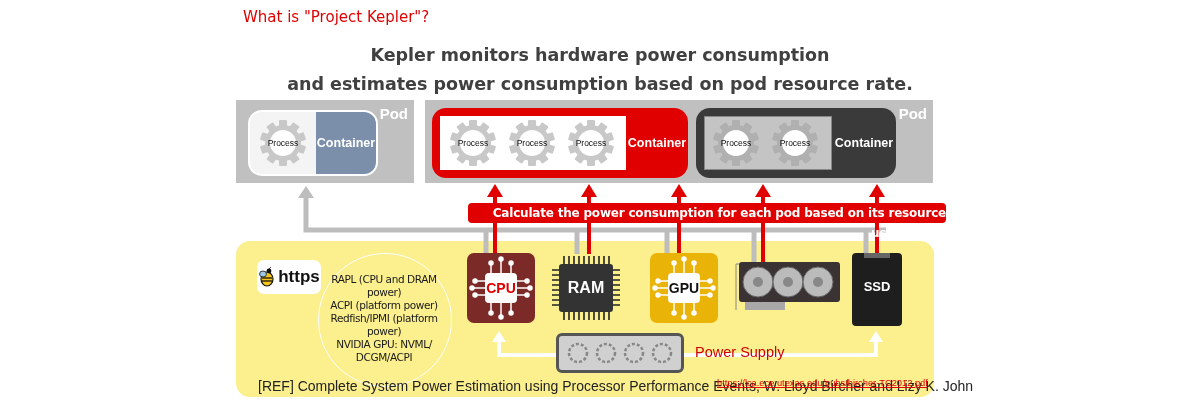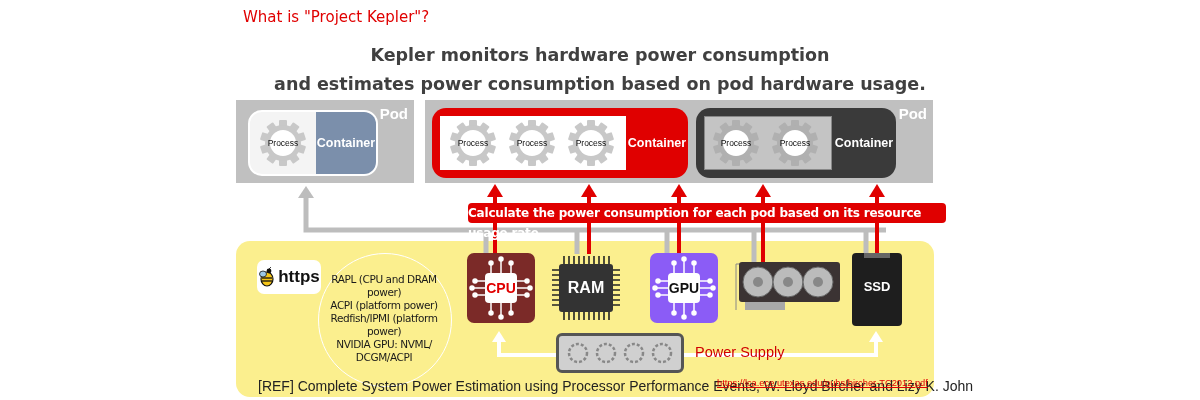--- a/index.html
+++ b/index.html
@@ -13,21 +13,21 @@
   .pod-label { color:#fff; font-weight:bold; font-size:15px; }
   .container-box { border-radius:14px; box-sizing:border-box; overflow:hidden; }
   .proc-area { position:absolute; }
   .container-label { position:absolute; color:#fff; font-weight:bold; font-size:12.5px;
                      display:flex; align-items:center; justify-content:center; }
   .gear { position:absolute; width:50px; height:50px; }
   .gear svg { width:50px; height:50px; display:block; }
   .gear span { position:absolute; left:0; top:0; width:50px; height:50px; display:flex;
                align-items:center; justify-content:center; font-size:8.5px; color:#111; }
   .callout { left:468px; top:203px; width:478px; height:20px; background:#e00000; color:#fff;
-             border-radius:4px; font-weight:bold; font-size:12px; line-height:20px; text-align:left;
+             border-radius:4px; font-weight:bold; font-size:12px; line-height:20px; text-align:right;
              font-family:"DejaVu Sans", sans-serif; letter-spacing:-0.2px; }
   .host { left:236px; top:241px; width:698px; height:156px; background:#fbef8e; border-radius:14px; }
   .ebpf-logo { left:257px; top:260px; width:64px; height:34px; background:#fff; border-radius:7px;
                display:flex; align-items:center; justify-content:center; }
   .ebpf-text { font-weight:bold; font-size:17px; color:#111; margin-left:2px; }
   .src-circle { left:318px; top:253px; width:132px; height:132px; border:1.5px solid #fff; border-radius:50%; }
   .src-text { left:322px; top:273px; width:124px; text-align:center; font-size:10.5px; line-height:13px; color:#1a1a1a;
               font-family:"DejaVu Sans", sans-serif; letter-spacing:-0.4px; }
   .chip { border-radius:7px; }
   .hw-label { font-weight:bold; color:#fff; }
@@ -35,21 +35,21 @@
   .ref-link { left:717px; top:378px; font-size:9.3px; color:#e00000; text-decoration:underline; cursor:pointer; }
   .psu { left:556px; top:333px; width:128px; height:40px; background:#d0d0d0; border:3px solid #555; border-radius:6px; box-sizing:border-box; }
   .psu-label { left:695px; top:344px; color:#d00000; font-size:14.5px; }
   svg.overlay { position:absolute; left:0; top:0; }
 </style>
 </head>
 <body>
 
 <div class="abs heading">What is "Project Kepler"?</div>
 <div class="abs title" style="top:45px;">Kepler monitors hardware power consumption</div>
-<div class="abs title" style="top:74px;">and estimates power consumption based on pod hardware usage.</div>
+<div class="abs title" style="top:74px;">and estimates power consumption based on pod resource rate.</div>
 
 <div class="abs pod" style="left:236px;top:100px;width:178px;height:83px;">
   <div class="abs pod-label" style="right:6px;top:5px;">Pod</div>
   <div class="abs container-box" style="left:12px;top:10px;width:130px;height:66px;background:#fff;border:2px solid #fff;">
     <div class="proc-area" style="left:0;top:0;width:66px;height:62px;background:#f4f4f4;">
       <div class="gear" style="left:8px;top:6px;">
         <svg viewBox="0 0 50 50">
             <g>
               <rect x="21" y="2" width="8" height="10" rx="1" fill="#c8c8c8" transform="rotate(0 25 25)"></rect>
               <rect x="21" y="2" width="8" height="10" rx="1" fill="#c8c8c8" transform="rotate(36 25 25)"></rect>
@@ -295,21 +295,21 @@
         <line x1="2" y1="36" x2="70" y2="36"></line>
         <line x1="2" y1="41" x2="70" y2="41"></line>
       <line x1="2" y1="46" x2="70" y2="46"></line>
         <line x1="2" y1="51" x2="70" y2="51"></line>
     </g>
     <rect x="9" y="10" width="54" height="48" rx="3" fill="#333"></rect>
   </svg>
   <div class="abs hw-label" style="left:9px;top:10px;width:54px;height:48px;display:flex;align-items:center;justify-content:center;font-size:16px;">RAM</div>
 </div>
 
-<div class="abs chip" style="left:650px;top:253px;width:68px;height:70px;background:#8b5cf6;">
+<div class="abs chip" style="left:650px;top:253px;width:68px;height:70px;background:#eab308;">
   <svg class="abs" width="68" height="70" viewBox="0 0 68 70">
     <g stroke="#fff" stroke-width="1.5" fill="#fff">
       <line x1="24" y1="10" x2="24" y2="20"></line>
         <line x1="34" y1="6" x2="34" y2="20"></line>
         <line x1="44" y1="10" x2="44" y2="20"></line>
       <line x1="24" y1="50" x2="24" y2="60"></line>
         <line x1="34" y1="50" x2="34" y2="64"></line>
         <line x1="44" y1="50" x2="44" y2="60"></line>
       <line x1="8" y1="28" x2="18" y2="28"></line>
         <line x1="5" y1="35" x2="18" y2="35"></line>

